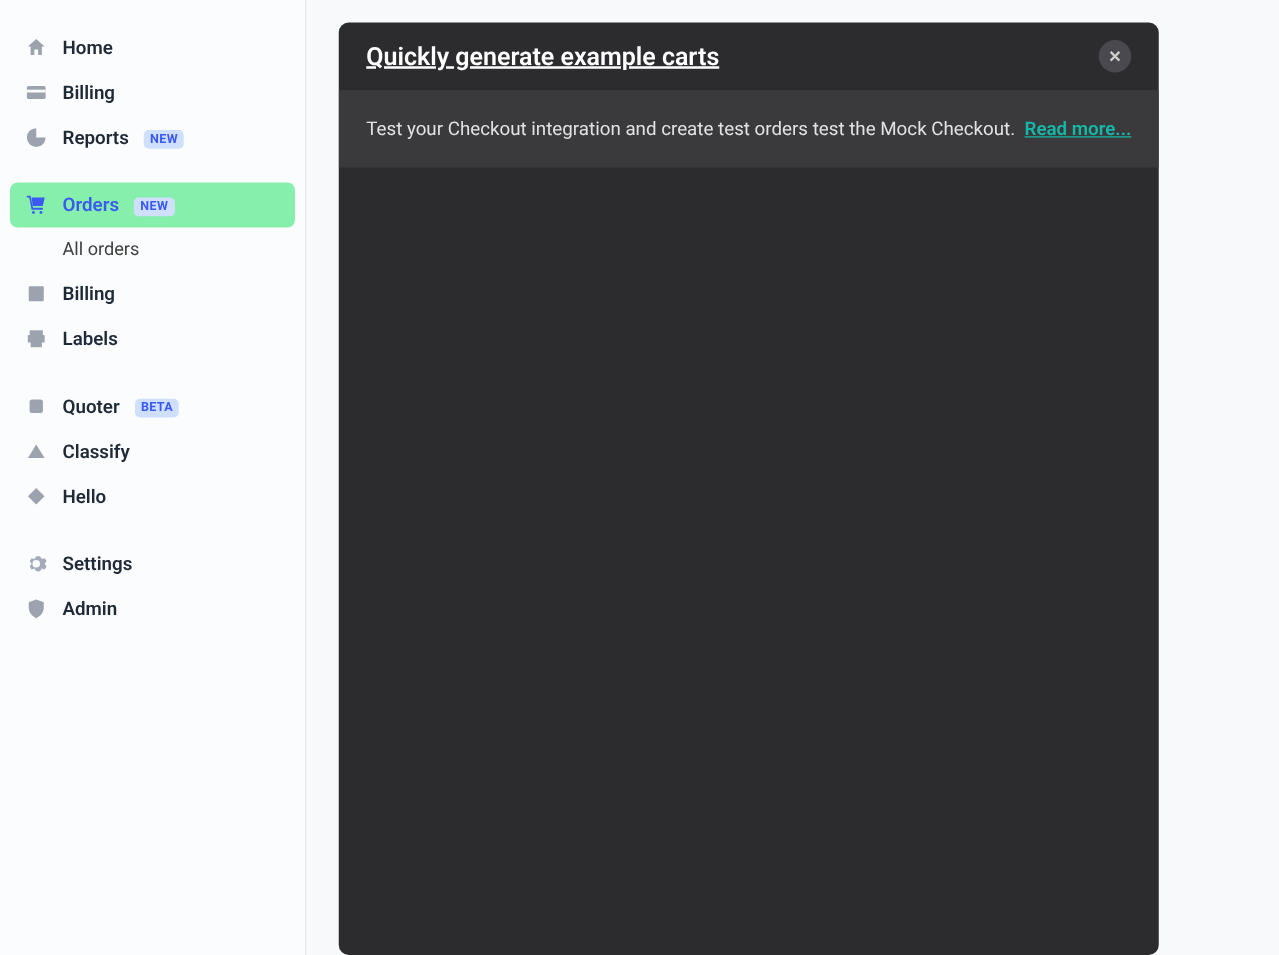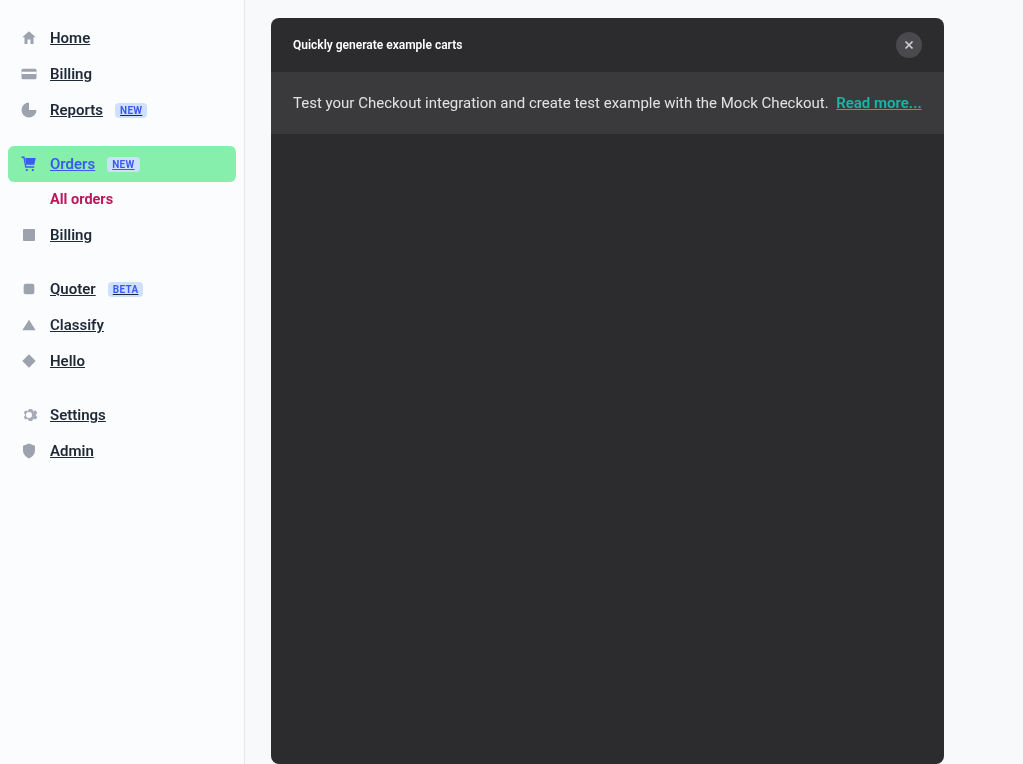--- a/index.html
+++ b/index.html
@@ -1,36 +1,36 @@
 <!DOCTYPE html>
 <html><head>
 <meta charset="utf-8">
 <style>
 * { box-sizing: border-box; margin: 0; padding: 0; }
 body { font-family: -apple-system, BlinkMacSystemFont, 'Segoe UI', Roboto, sans-serif; background: #f8f9fb; color: #1f2937; font-size: 14px; }
 .app { display: flex; min-height: 100vh; }
 
 
 .sidebar { width: 245px; background: #fbfcfd; border-right: 1px solid #e5e7eb; padding: 20px 8px; }
-.nav-item { display: flex; align-items: center; gap: 12px; padding: 9px 12px; border-radius: 6px; cursor: pointer; color: #1f2937; font-weight: 600; font-size: 15px; text-decoration: underline; }
+.nav-item { display: flex; align-items: flex-end; gap: 12px; padding: 9px 12px; border-radius: 6px; cursor: pointer; color: #1f2937; font-weight: 600; font-size: 15px; }
 .nav-item .icon { width: 18px; height: 18px; display: flex; align-items: center; justify-content: center; color: #9ca3af; }
 .nav-item.active { background: #86efac; color: #3b5af5; }
 .nav-item.active .icon { color: #3b5af5; }
-.nav-subitem { padding: 9px 12px 9px 42px; color: #be185d; font-size: 14.5px; cursor: pointer; font-weight: 700; }
+.nav-subitem { padding: 9px 12px 9px 42px; color: #404040; font-size: 14.5px; cursor: pointer; font-weight: 400; }
 .nav-subitem.active { color: #3b5af5; font-weight: 600; }
 .badge { font-size: 10px; font-weight: 700; padding: 2px 5px; border-radius: 4px; background: #cfe0ff; color: #3b5af5; letter-spacing: 0.3px; }
 .nav-gap { height: 18px; }
 
 
 .main { flex: 1; padding: 18px 18px 0 26px; display: flex; gap: 24px; align-items: flex-start; overflow: hidden; }
 
 
 .banner { background: #2c2c2f; border-radius: 8px; color: #fff; margin-bottom: 24px; flex: 1 0 100%; overflow: hidden; }
 .banner-head { display: flex; align-items: center; justify-content: space-between; padding: 14px 22px; }
-.banner-title { font-size: 12px; font-weight: 600; }
+.banner-title { font-size: 20px; font-weight: 600; text-decoration: underline; }
 .banner-close { width: 26px; height: 26px; border-radius: 50%; background: #4a4a4e; display: flex; align-items: center; justify-content: center; cursor: pointer; color: #d0d0d0; }
 .banner-body { background: #3a3a3d; padding: 22px; font-size: 15px; color: #e2e2e4; }
 .banner-body a { color: #14b8a6; text-decoration: underline; font-weight: 600; }
 </style>
 </head>
 <body>
 
 <div class="app">
   <div class="sidebar">
     <div class="nav-item">
@@ -74,20 +74,30 @@
     <div class="nav-subitem">All orders</div>
     <div class="nav-item">
       <span class="icon">
           <svg width="18" height="18" viewBox="0 0 24 24" fill="currentColor">
             <rect x="4" y="6" width="16" height="14" rx="1"></rect>
             <rect x="4" y="4" width="16" height="4" rx="1"></rect>
           </svg>
         </span>
       <span>Billing</span>
     </div>
+    <div class="nav-item">
+      <span class="icon">
+          <svg width="18" height="18" viewBox="0 0 24 24" fill="currentColor">
+            <rect x="5" y="3" width="14" height="5"></rect>
+            <rect x="3" y="8" width="18" height="8" rx="1"></rect>
+            <rect x="6" y="14" width="12" height="7"></rect>
+          </svg>
+        </span>
+      <span>Labels</span>
+    </div>
     <div class="nav-gap"></div>
     <div class="nav-item">
       <span class="icon">
           <svg width="16" height="16" viewBox="0 0 24 24" fill="currentColor">
             <rect x="4" y="4" width="16" height="16" rx="3"></rect>
           </svg>
         </span>
       <span>Quoter</span>
       <span class="badge">BETA</span>
     </div>
@@ -130,19 +140,19 @@
     <div class="banner">
       <div class="banner-head">
         <div class="banner-title">Quickly generate example carts</div>
         <div class="banner-close">
           <svg width="14" height="14" viewBox="0 0 24 24" fill="none" stroke="currentColor" stroke-width="3">
               <path d="M6 6l12 12M18 6L6 18"></path>
             </svg>
         </div>
       </div>
       <div class="banner-body">
-        <span>Test your Checkout integration and create test example with the Mock Checkout.</span>
+        <span>Test your Checkout integration and create test orders test the Mock Checkout.</span>
         &nbsp;<a href="#">Read more...</a>
       </div>
     </div>
 
   </div>
 </div>
 
 </body></html>

